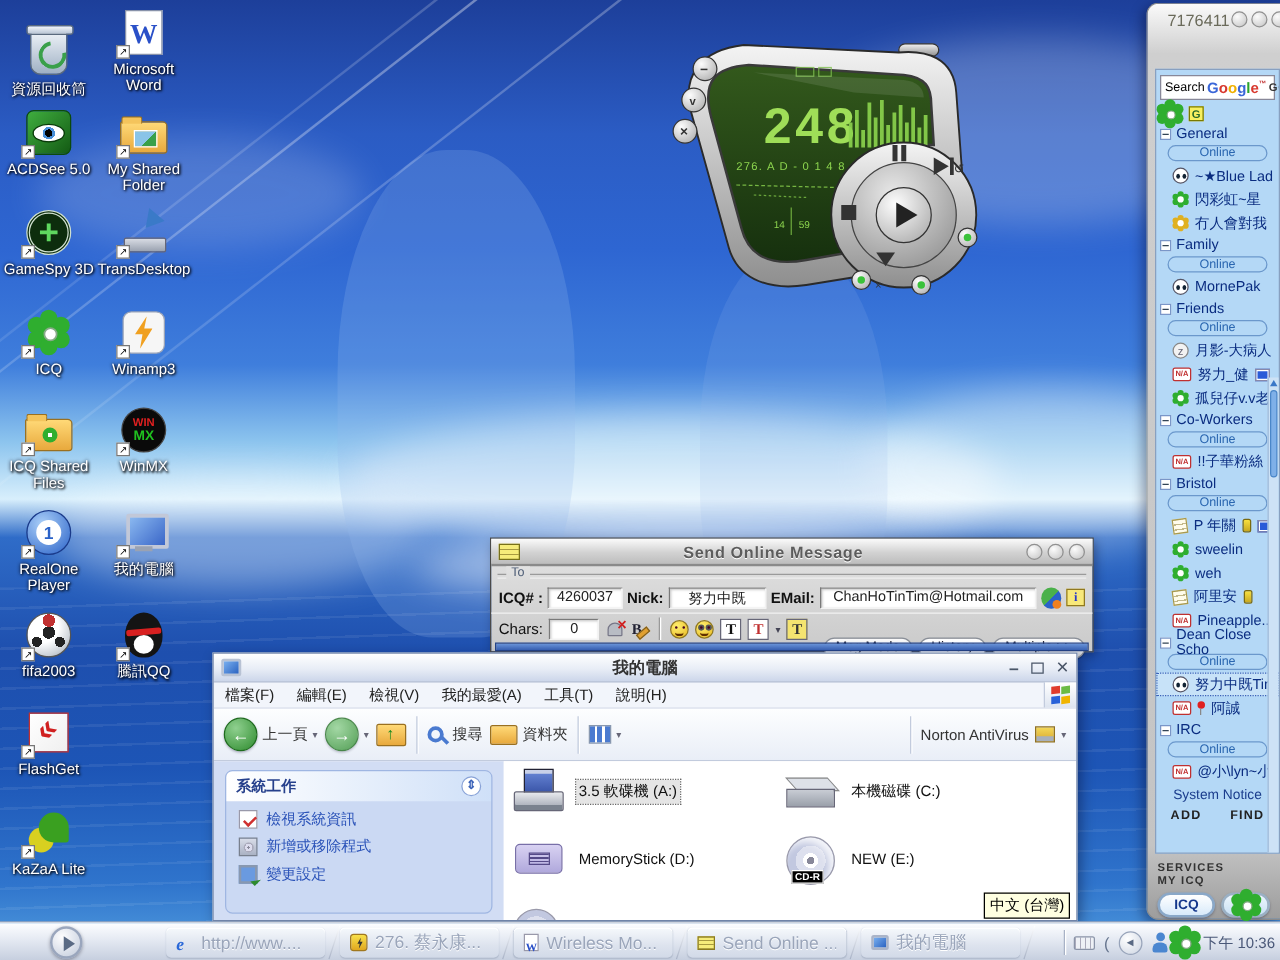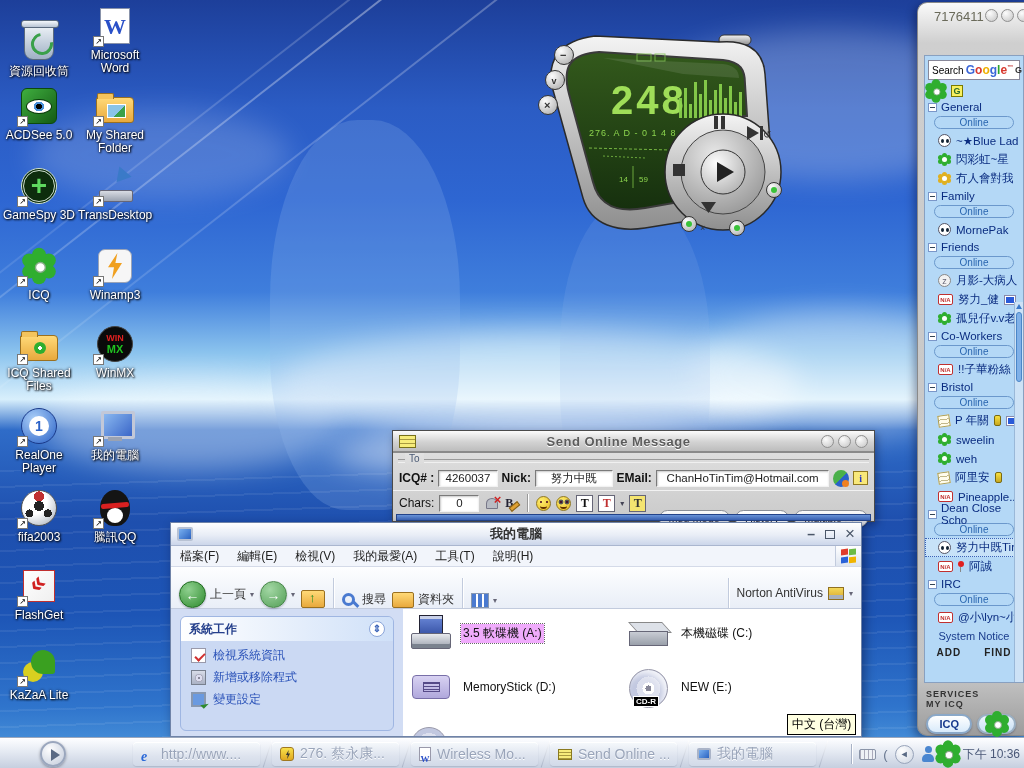--- a/index.html
+++ b/index.html
@@ -106,21 +106,21 @@
 .mc-title{position:absolute;left:0;right:0;text-align:center;font-weight:bold;font-size:13px;color:#333;}
 .mc-ctl{margin-left:auto;display:flex;gap:10px;align-items:center;z-index:1;}
 .mcb{color:#4a5668;font-size:14px;line-height:14px;cursor:pointer;}
 .mcb.bmin::after{content:"\2013";font-weight:bold;}
 .mcb.bmax{width:10px;height:9px;border:1.5px solid #4a5668;display:inline-block;}
 .mcb.bcls::after{content:"\00D7";font-size:17px;}
 .mc-menu{height:21px;background:#f2f5fb;border-bottom:1px solid #d4dae8;display:flex;align-items:center;font-size:12px;color:#222;}
 .mi{padding:0 9px;cursor:pointer;}
 .winflag{margin-left:auto;width:26px;height:20px;background:linear-gradient(#fff,#dde4f0);border-left:1px solid #c2cbdd;position:relative;}
 .winflag::before{content:"";position:absolute;left:5px;top:3px;width:7px;height:6px;background:#e03c2c;box-shadow:8px 1px 0 #6cbb45,0 8px 0 #2a62d8,8px 9px 0 #f0b400;transform:skewY(-8deg);}
-.mc-tools{height:42px;background:linear-gradient(180deg,#fdfeff,#e9eef7);border-bottom:1px solid #c2cbdd;display:flex;align-items:flex-end;gap:6px;padding:0 8px;font-size:12px;color:#333;}
+.mc-tools{height:42px;background:linear-gradient(180deg,#fdfeff,#e9eef7);border-bottom:1px solid #c2cbdd;display:flex;align-items:center;gap:6px;padding:0 8px;font-size:12px;color:#333;}
 .tbtn{display:flex;align-items:center;gap:4px;cursor:pointer;}
 .gc{width:27px;height:27px;border-radius:50%;background:radial-gradient(circle at 35% 30%,#8fd08f,#2e8b2e);border:1px solid #1f6b1f;color:#fff;font-weight:bold;font-size:14px;display:flex;align-items:center;justify-content:center;box-shadow:0 1px 2px rgba(0,0,40,.3);}
 .gc.back::after{content:"\2190";}
 .gc.fwd{opacity:.8;}
 .gc.fwd::after{content:"\2192";}
 .dd{font-size:8px;color:#667;}
 .dd::after{content:"\25BE";}
 .upfold{width:24px;height:18px;background:linear-gradient(180deg,#ffd977,#e8a93d);border:1px solid #9a7020;border-radius:2px;position:relative;}
 .upfold::after{content:"\2191";position:absolute;left:7px;top:-1px;color:#1f8b1f;font-weight:bold;font-size:13px;}
 .tsep{width:1px;height:30px;background:#c2cbdd;box-shadow:1px 0 0 #fff;margin:0 2px;}
@@ -141,21 +141,21 @@
 .si{width:15px;height:15px;flex:none;position:relative;}
 .si-sysinfo{background:#fff;border:1px solid #99a;}
 .si-sysinfo::after{content:"";position:absolute;left:3px;top:4px;width:8px;height:4px;border-left:2px solid #d03030;border-bottom:2px solid #d03030;transform:rotate(-45deg);}
 .si-addremove{background:linear-gradient(#d8dce8,#aab2c4);border:1px solid #78808e;}
 .si-addremove::after{content:"";position:absolute;left:3px;top:3px;width:8px;height:8px;border-radius:50%;background:radial-gradient(circle,#889 0 1px,#dde 1px 3px,#aab 3px);}
 .si-settings{border:2px solid #8898b0;background:#6a9ae0;}
 .si-settings::after{content:"";position:absolute;right:-3px;bottom:-3px;width:0;height:0;border-left:5px solid transparent;border-bottom:7px solid #2e8b2e;transform:rotate(45deg);}
 .mc-files{flex:1;background:#fff;position:relative;}
 .dv{position:absolute;display:flex;align-items:center;gap:12px;cursor:pointer;}
 .dv-lbl{font-size:12px;color:#111;padding:1px 2px;}
-.dv.sel .dv-lbl{outline:1px dotted #666;background:#f0abfc;}
+.dv.sel .dv-lbl{outline:1px dotted #666;background:#e5e5e5;}
 .dvi{width:38px;height:36px;position:relative;flex:none;}
 .dv-floppy::before{content:"";position:absolute;left:8px;top:0;width:22px;height:18px;background:linear-gradient(#6a88d8,#3a55a8);border:1px solid #223;box-shadow:inset 0 3px 0 #c8d0e8;}
 .dv-floppy::after{content:"";position:absolute;left:0;bottom:2px;width:38px;height:14px;background:linear-gradient(#e8eaee,#9aa0ac);border:1px solid #667;border-radius:2px;box-shadow:inset 0 -4px 0 #7a828e;}
 .dv-hdd::before{content:"";position:absolute;left:4px;top:7px;width:32px;height:9px;background:#dde1e8;border:1px solid #888;transform:skewX(42deg);}
 .dv-hdd::after{content:"";position:absolute;left:0;top:16px;width:37px;height:13px;background:linear-gradient(#c8ccd4,#9aa0aa);border:1px solid #667;}
 .dv-stick::before{content:"";position:absolute;left:1px;top:6px;width:36px;height:22px;background:linear-gradient(#d8d2f2,#b0a8dc);border:1px solid #786fa8;border-radius:4px;}
 .dv-stick::after{content:"";position:absolute;left:12px;top:13px;width:15px;height:8px;border:1px solid #554a88;background:repeating-linear-gradient(180deg,#554a88 0 1px,transparent 1px 3px);}
 .dv-cd::before{content:"";position:absolute;left:0;top:0;width:37px;height:37px;border-radius:50%;border:1px solid #99a;background:radial-gradient(circle,#889 0 3px,#fff 3px 6px,#dde0ee 6px 12px,#c2c8e0 12px 18px);box-shadow:inset -4px 4px 6px rgba(255,255,255,.8);}
 .cdr{position:absolute;left:4px;top:27px;background:#000;color:#fff;font-size:8px;font-weight:bold;padding:0 2px;border:1px solid #fff;}
 .partial-cd{position:absolute;left:8px;top:118px;width:36px;height:36px;border-radius:50%;border:1px solid #99a;background:radial-gradient(circle,#889 0 3px,#fff 3px 6px,#dde0ee 6px 12px,#c2c8e0 12px 18px);}

